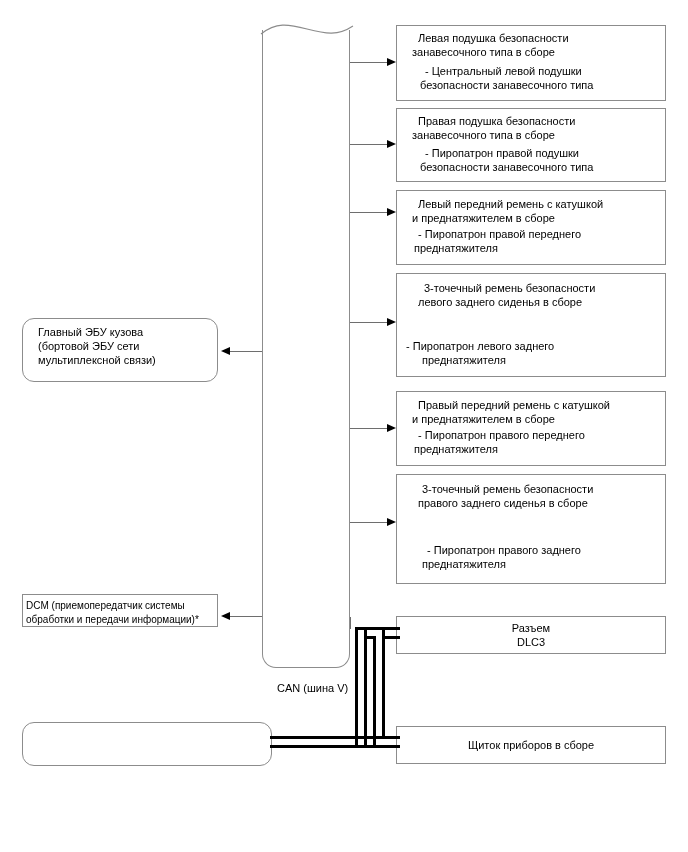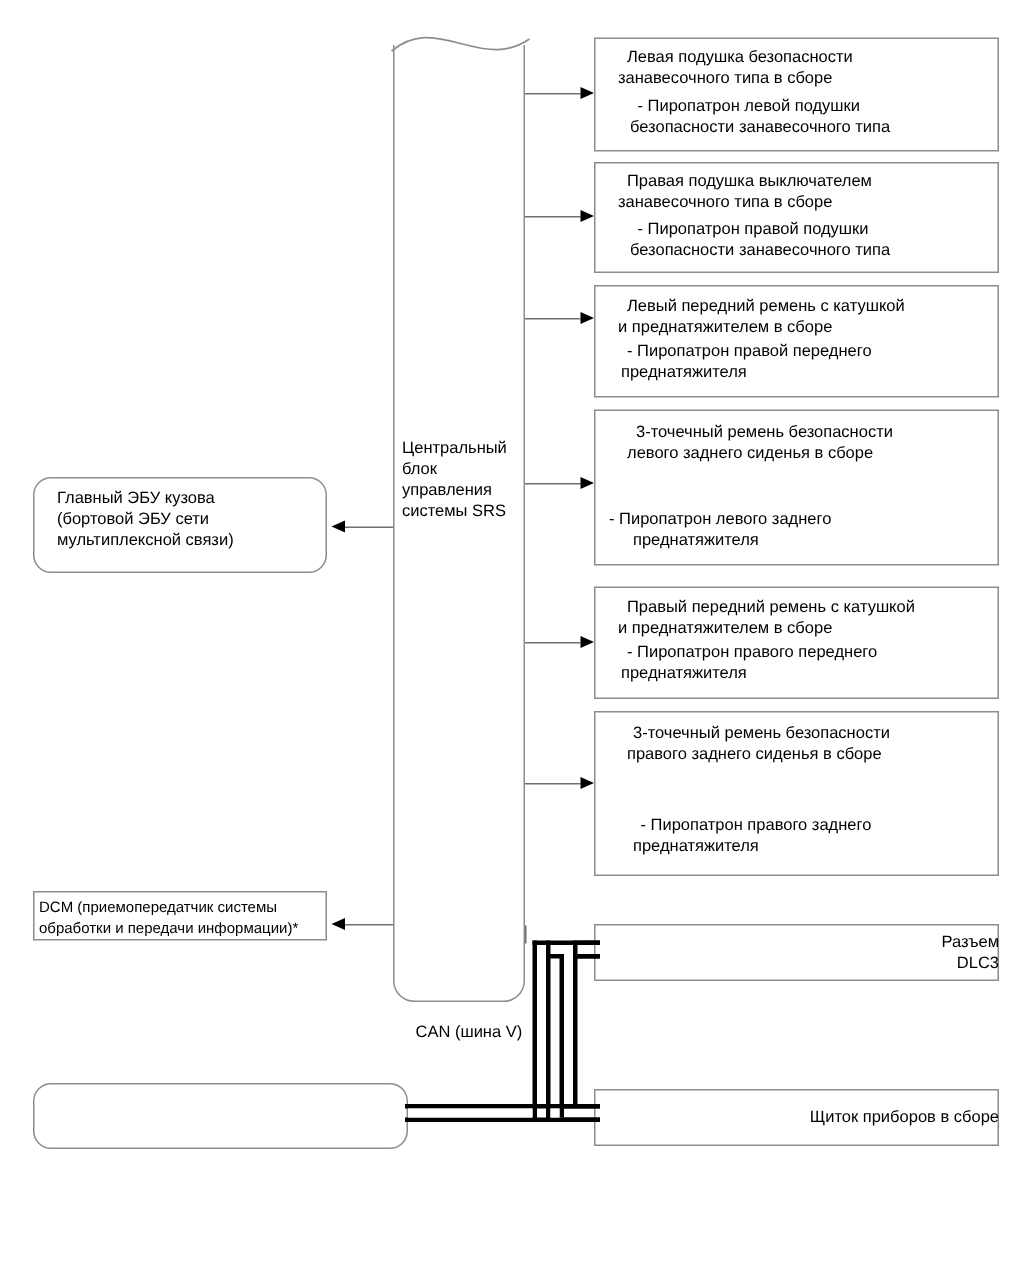--- a/index.html
+++ b/index.html
@@ -25,21 +25,21 @@
     border-radius: 12px;
   }
   .txt {
     position: absolute;
     font-size: 11px;
     line-height: 14px;
     color: #000000;
     white-space: pre;
   }
   .txt.center {
-    text-align: right;
+    text-align: center;
   }
   .hline {
     position: absolute;
     background: #6e6e6e;
     height: 1px;
   }
   .vline {
     position: absolute;
     background: #6e6e6e;
     width: 1px;
@@ -102,33 +102,29 @@
 </style>
 </head>
 <body>
 
 <div id="canvas">
 
   <div id="srs-block"></div>
   <svg id="srs-break" viewBox="0 0 98 26" xmlns="http://www.w3.org/2000/svg">
     <path d="M3 16 C 18 4, 30 6, 49 11 C 68 16, 80 18, 95 8" stroke="#8c8c8c" stroke-width="1.1" fill="none"></path>
   </svg>
-  <div class="txt" style="left:268px; top:292px; width:84px;">Центральный
-блок
-управления
-системы SRS</div>
 
   <div class="box" style="left:396px; top:25px; width:270px; height:76px;"></div>
   <div class="txt" style="left:418px; top:31px;">Левая подушка безопасности</div>
   <div class="txt" style="left:412px; top:45px;">занавесочного типа в сборе</div>
-  <div class="txt" style="left:425px; top:64px;">- Пиропатрон левой подушки</div>
+  <div class="txt" style="left:425px; top:64px;">- Центральный левой подушки</div>
   <div class="txt" style="left:420px; top:78px;">безопасности занавесочного типа</div>
 
   <div class="box" style="left:396px; top:108px; width:270px; height:74px;"></div>
-  <div class="txt" style="left:418px; top:114px;">Правая подушка выключателем</div>
+  <div class="txt" style="left:418px; top:114px;">Правая подушка безопасности</div>
   <div class="txt" style="left:412px; top:128px;">занавесочного типа в сборе</div>
   <div class="txt" style="left:425px; top:146px;text-align:center;">- Пиропатрон правой подушки</div>
   <div class="txt" style="left:420px; top:160px;">безопасности занавесочного типа</div>
 
   <div class="box" style="left:396px; top:190px; width:270px; height:75px;"></div>
   <div class="txt" style="left:418px; top:197px;">Левый передний ремень с катушкой</div>
   <div class="txt" style="left:412px; top:211px;">и преднатяжителем в сборе</div>
   <div class="txt" style="left:418px; top:227px;">- Пиропатрон правой переднего</div>
   <div class="txt" style="left:414px; top:241px;">преднатяжителя</div>
 

